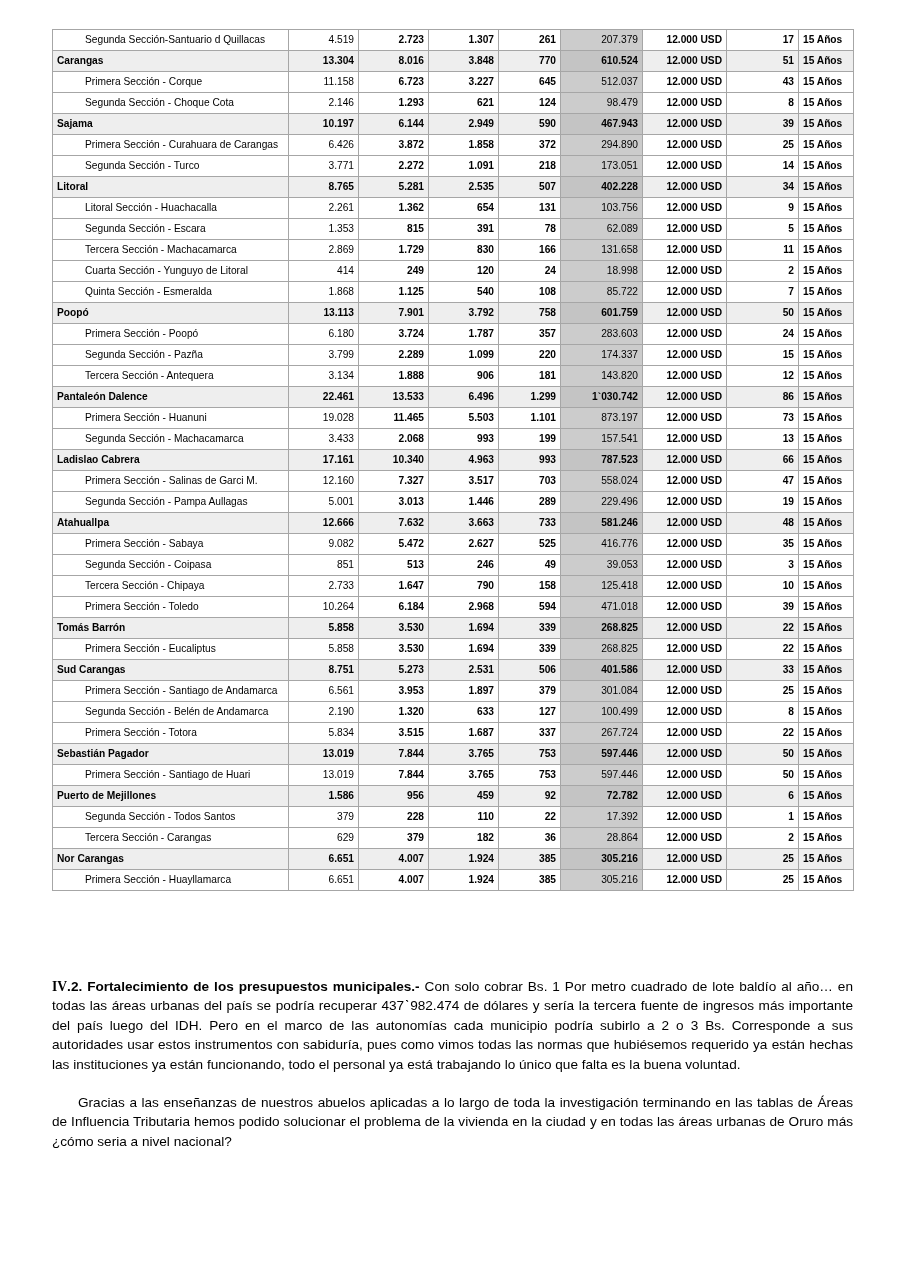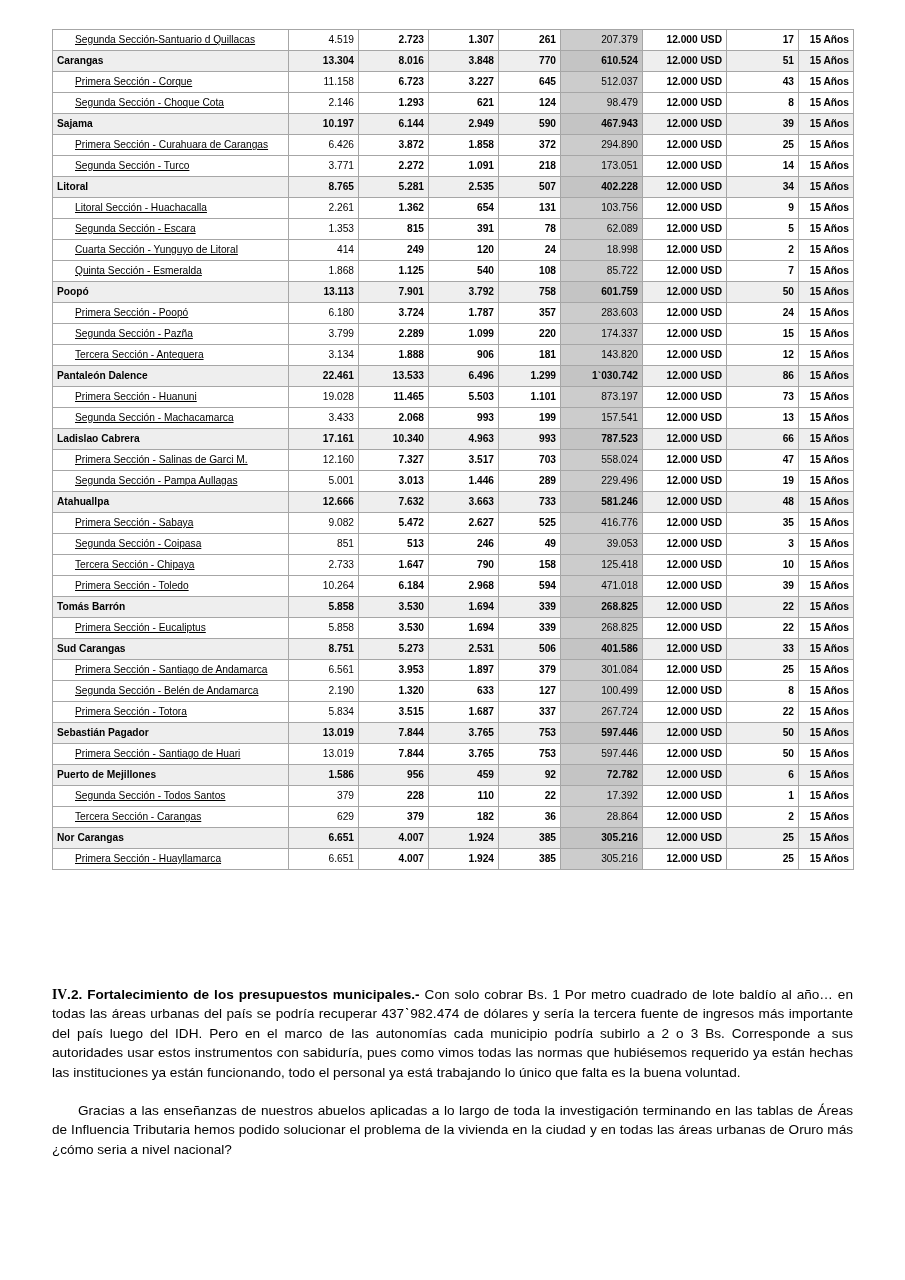--- a/index.html
+++ b/index.html
@@ -50,24 +50,24 @@
   table.data td {
     border: 1px solid #a6a6a6;
     height: 20px;
     padding: 0 4px;
     vertical-align: middle;
     white-space: nowrap;
     overflow: hidden;
   }
 
   td.name      { text-align: left; padding-left: 12px; }
-  td.name.sub  { padding-left: 22px; text-decoration: underline; }
+  td.name.sub  { padding-left: 32px; }
   td.num       { text-align: right; padding-right: 5px; }
   td.usd       { text-align: right; font-weight: bold; }
-  td.yrs       { text-align: right; font-weight: bold; }
+  td.yrs       { text-align: left; font-weight: bold; }
 
   
   tr.group td        { background: #eeeeee; font-weight: bold; }
   tr.group td.name   { }
 
   
   tr.section td      { background: #ffffff; }
 
   
   td.b { font-weight: bold; }
@@ -84,21 +84,21 @@
   
   .prose {
     position: absolute;
     left: 52px;
     top: 968px;
     width: 801px;
     font-size: 13.6px;
     line-height: 19.4px;
     text-align: justify;
   }
-  .prose p { margin: 17px 0 0 0; }
+  .prose p { margin: 9px 0 0 0; }
   .prose p.second {
     margin-top: 19px;
     text-indent: 26px;
   }
   .heading-lead {
     font-weight: bold;
   }
   .numeral {
     font-family: "Liberation Serif", serif;
     font-weight: bold;
@@ -227,20 +227,31 @@
             <td class="num">1.353</td>
             <td class="num b">815</td>
             <td class="num b">391</td>
             <td class="num b">78</td>
             <td class="money">62.089</td>
             <td class="usd">12.000 USD</td>
             <td class="num b">5</td>
             <td class="yrs">15 Años</td>
           </tr>
           <tr class="section">
+            <td class="name sub">Tercera Sección -  Machacamarca</td>
+            <td class="num">2.869</td>
+            <td class="num b">1.729</td>
+            <td class="num b">830</td>
+            <td class="num b">166</td>
+            <td class="money">131.658</td>
+            <td class="usd">12.000 USD</td>
+            <td class="num b">11</td>
+            <td class="yrs">15 Años</td>
+          </tr>
+          <tr class="section">
             <td class="name sub">Cuarta Sección - Yunguyo de Litoral</td>
             <td class="num">414</td>
             <td class="num b">249</td>
             <td class="num b">120</td>
             <td class="num b">24</td>
             <td class="money">18.998</td>
             <td class="usd">12.000 USD</td>
             <td class="num b">2</td>
             <td class="yrs">15 Años</td>
           </tr>

